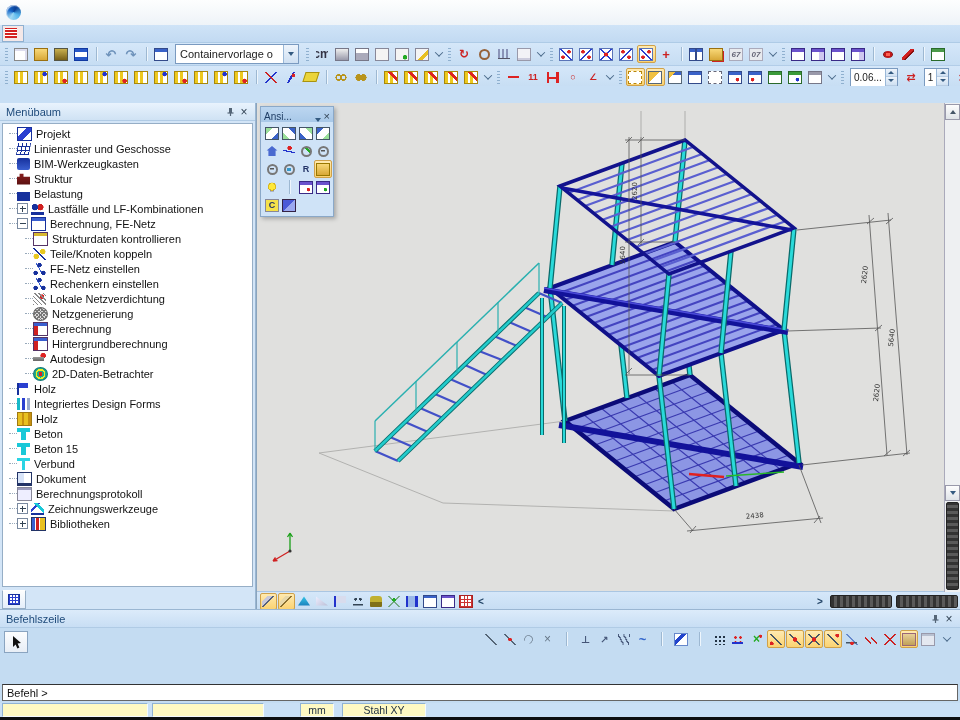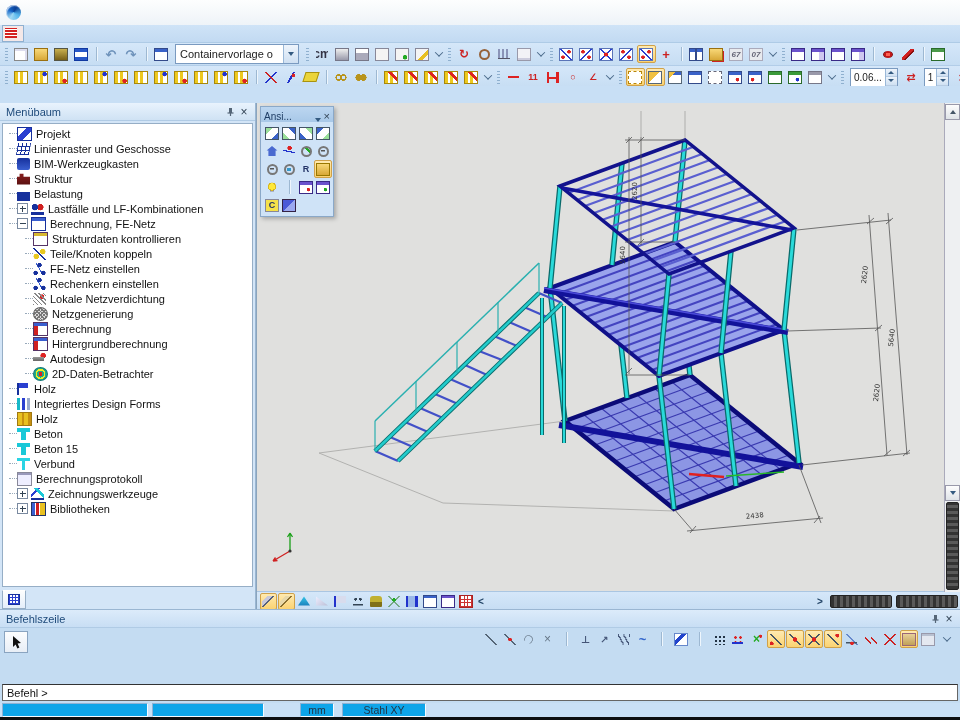--- a/index.html
+++ b/index.html
@@ -213,21 +213,21 @@
   .cmdpanel{position:absolute;left:0;right:0;bottom:17px;height:93px;background:#c4dcf2;border-top:1px solid #9ab6d2;}
   .cmdhdr{height:17px;display:flex;align-items:center;padding:0 4px 0 6px;color:#1e4a7a;font-size:11px;border-bottom:1px solid #b0cbe5;background:linear-gradient(#dcebfa,#c8def4);}
   .cmdhdr .sp{flex:1}
   .cmdbody{position:relative;height:56px;}
   .cursorbtn{position:absolute;left:4px;top:3px;width:22px;height:20px;background:linear-gradient(#fcfdfe,#e8eef6);border:1px solid #8aa4c0;display:flex;align-items:center;justify-content:center;}
   .snapbar{position:absolute;right:4px;top:2px;display:flex;align-items:center;}
   .snapbar .tbi{width:16px;height:16px;}
   .cmdinput{position:absolute;left:2px;right:2px;bottom:2px;height:17px;background:#fff;border:1px solid #666;border-top-color:#333;font-family:"Liberation Sans",sans-serif;font-size:11px;color:#111;padding:0 4px;box-sizing:border-box;}
   
   .statusbar{position:absolute;left:0;right:0;bottom:3px;height:14px;background:#c9e0f6;display:flex;align-items:stretch;font-size:10.5px;color:#234;}
-  .scell{border:1px solid;border-color:#8fb2d4 #f4faff #f4faff #8fb2d4;background:#0ea5e9;display:flex;align-items:center;justify-content:center;box-sizing:border-box;}
+  .scell{border:1px solid;border-color:#8fb2d4 #f4faff #f4faff #8fb2d4;background:#fef9c3;display:flex;align-items:center;justify-content:center;box-sizing:border-box;}
   .sc0{width:146px;margin-left:2px;}
   .sc1{width:112px;margin-left:4px;}
   .sc2{width:34px;margin-left:36px;}
   .sc3{width:84px;margin-left:8px;}
   .blackstrip{position:absolute;left:0;right:0;bottom:0;height:3px;background:#0d0f11;}
   svg text{font-family:"DejaVu Sans",sans-serif;}
 </style>
 </head>
 <body>
 
@@ -668,20 +668,25 @@
       </div>
         <div class="trow" data-icon="beton" data-expand="none" data-level="0">
 
         <span class="ti"></span>
         <span class="tlabel">Beton 15</span>
       </div>
         <div class="trow" data-icon="verbund" data-expand="none" data-level="0">
 
         <span class="ti"></span>
         <span class="tlabel">Verbund</span>
+      </div>
+        <div class="trow" data-icon="dokument" data-expand="none" data-level="0">
+
+        <span class="ti"></span>
+        <span class="tlabel">Dokument</span>
       </div>
         <div class="trow" data-icon="protokoll" data-expand="none" data-level="0">
 
         <span class="ti"></span>
         <span class="tlabel">Berechnungsprotokoll</span>
       </div>
         <div class="trow" data-icon="zeichnung" data-expand="plus" data-level="0">
         <span class="exp"></span>
         <span class="ti"></span>
         <span class="tlabel">Zeichnungswerkzeuge</span>

